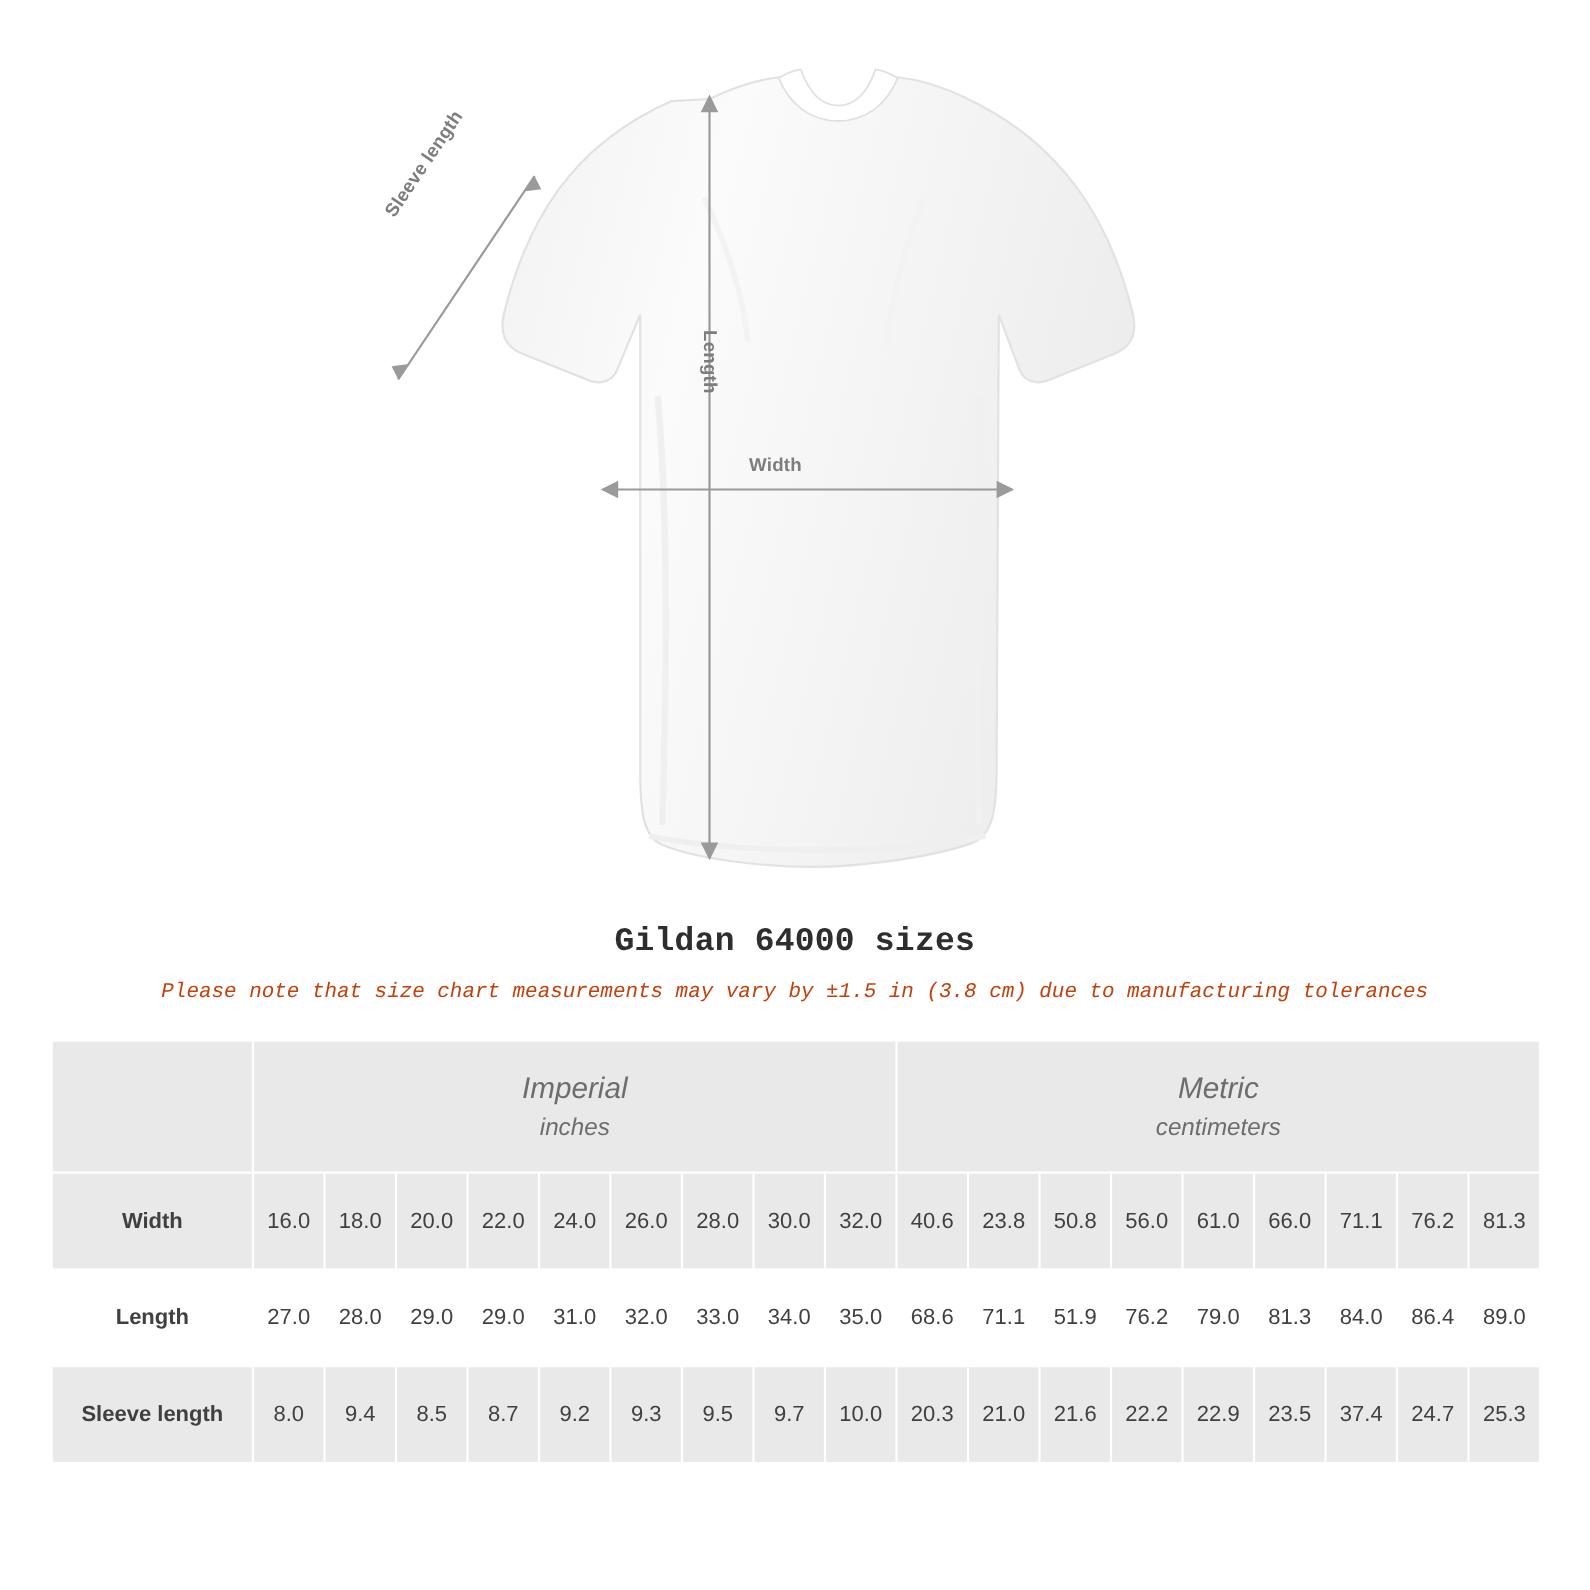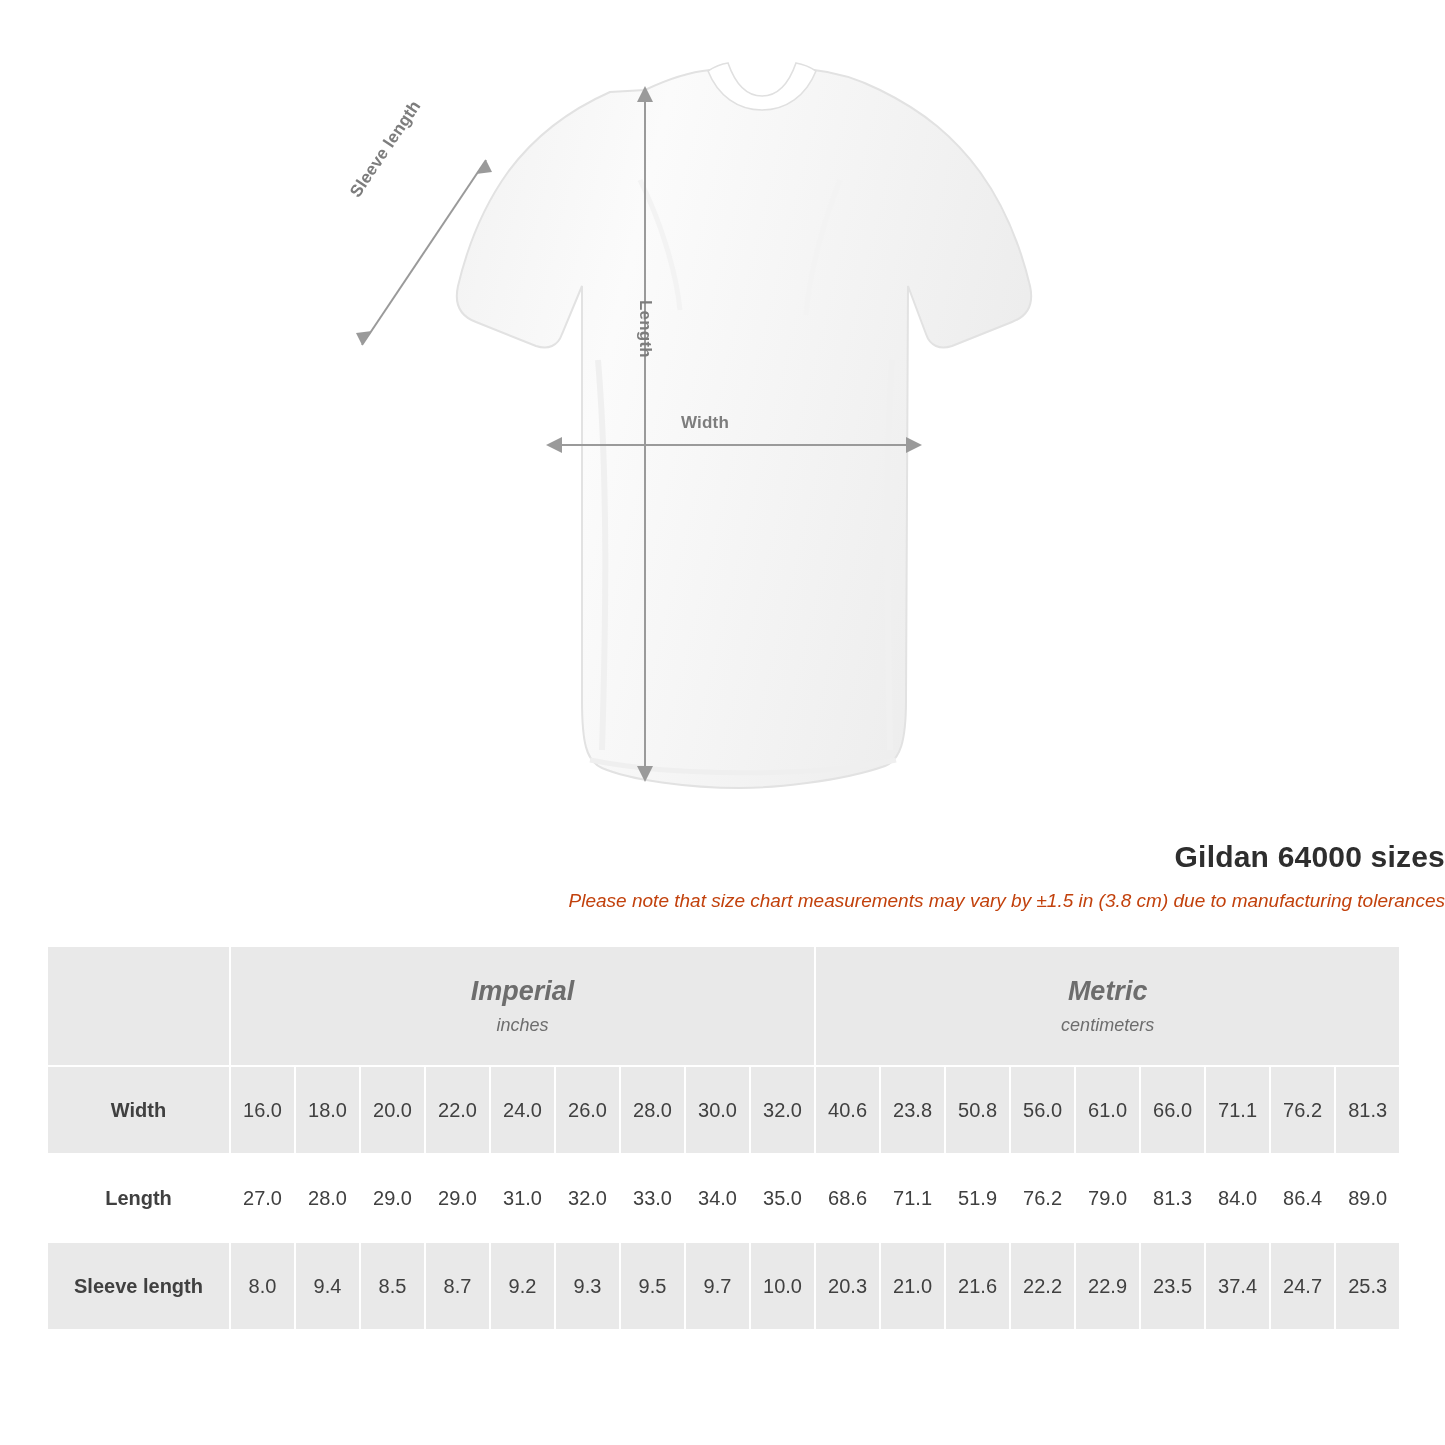--- a/index.html
+++ b/index.html
@@ -63,21 +63,22 @@
     left: 681px;
     top: 413px;
   }
 
   
   .title-block {
     position: absolute;
     left: 0;
     top: 840px;
     width: 1445px;
-    text-align: right;
+    text-align: center;
+    font-family: Liberation Mono, monospace;
   }
   .chart-title {
     font-size: 30px;
     font-weight: bold;
     color: #2e2e2e;
     margin: 0;
     letter-spacing: 0.2px;
   }
   .chart-note {
     margin: 16px 0 0 0;
@@ -108,26 +109,26 @@
   }
   
   .unit-cell {
     background: #e9e9e9;
     height: 118px;
     vertical-align: middle;
   }
   .unit-name {
     font-size: 27px;
     font-style: italic;
-    font-weight: bold;
+    font-weight: normal;
     color: #6d6d6d;
     line-height: 1.15;
   }
   .unit-sub {
-    font-size: 18px;
+    font-size: 22px;
     font-style: italic;
     color: #6d6d6d;
     padding-top: 7px;
   }
   .corner-cell {
     background: #e9e9e9;
   }
 
   tr.row-size td {
     height: 86px;

